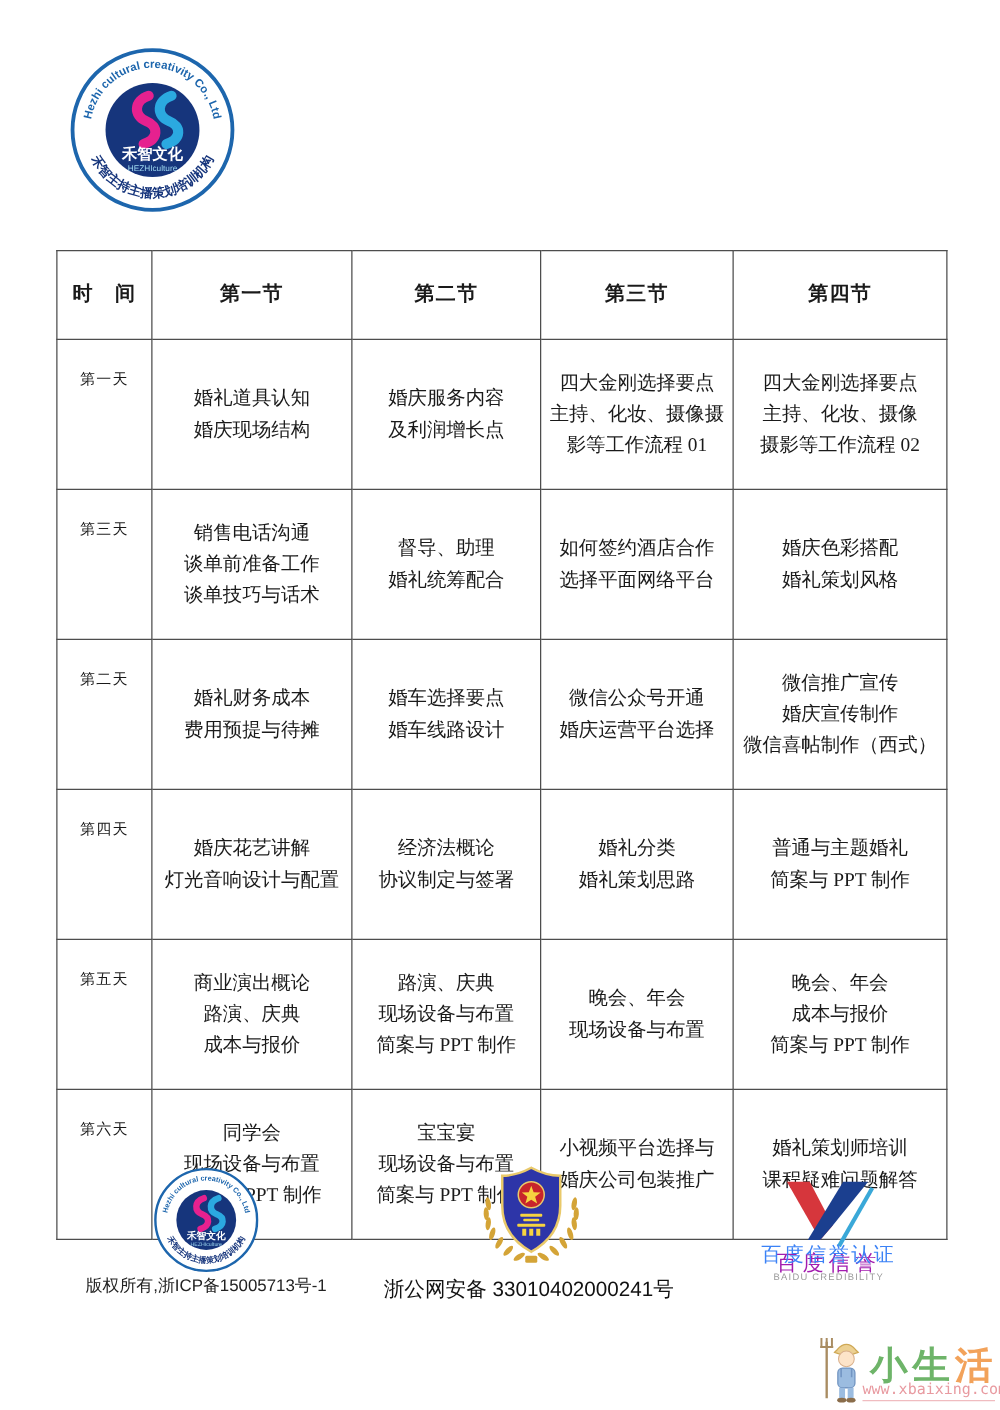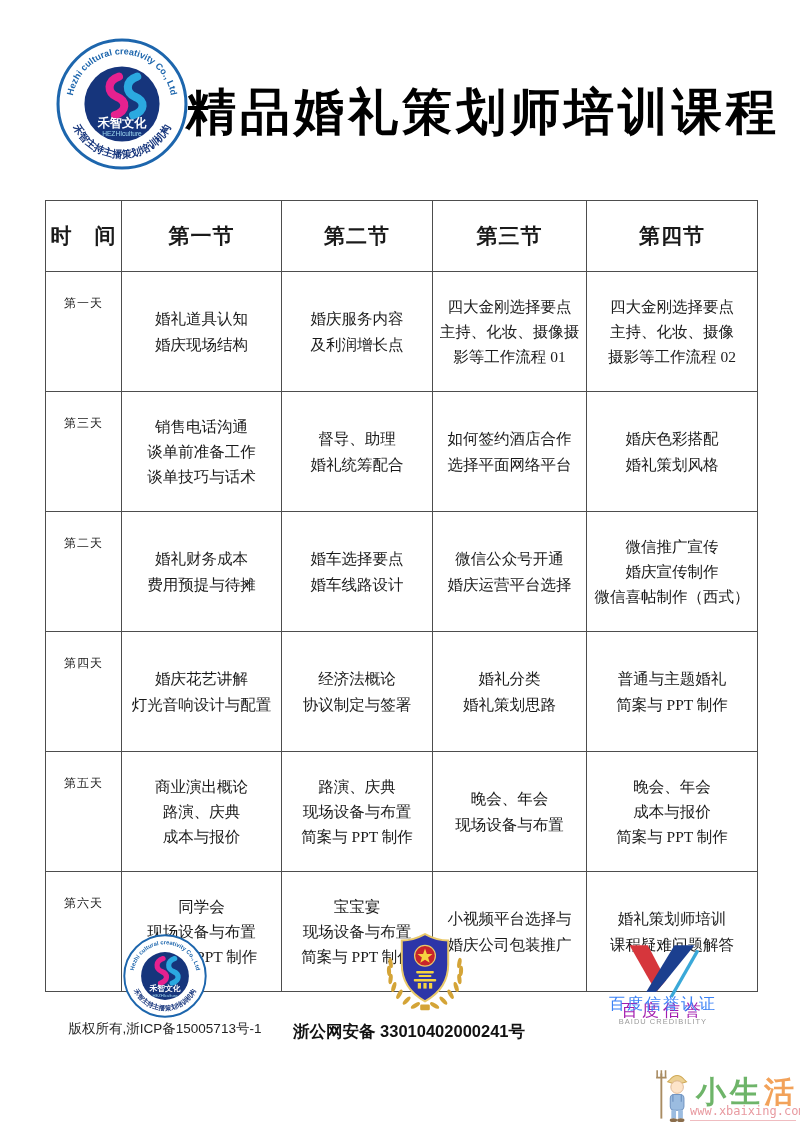--- a/index.html
+++ b/index.html
@@ -18,32 +18,32 @@
   
   #course-table{
     position:absolute;left:45px;top:200px;width:712px;
     border-collapse:collapse;table-layout:fixed;
   }
   #course-table th,#course-table td{
     border:1px solid #4d4d4d;text-align:center;vertical-align:middle;
     white-space:pre-line;line-height:1.62;padding:2px 4px;
     font-family:"Liberation Serif","DejaVu Serif",serif;
   }
-  #course-table th{height:66px;font-size:21px;font-weight:bold;letter-spacing:1px;}
+  #course-table th{height:66px;font-size:16px;font-weight:bold;letter-spacing:1px;}
   #course-table td{height:95px;font-size:15.5px;}
   #course-table td.day-cell{
     vertical-align:top;padding-top:22px;font-size:12px;letter-spacing:1px;
   }
   
   .footer-text{
     position:absolute;text-align:center;
     font-family:"Liberation Sans","DejaVu Sans",sans-serif;
   }
   #copyright-text{left:30px;top:1020px;width:270px;font-size:13.5px;color:#222;}
-  #police-text{left:284px;top:1021px;width:250px;font-size:16.5px;font-weight:bold;color:#111;}
+  #police-text{left:298px;top:1021px;width:250px;font-size:16.5px;font-weight:normal;color:#111;}
   #footer-hezhi-logo{position:absolute;left:123px;top:934px;width:84px;height:84px;}
   #police-badge{position:absolute;left:377px;top:925px;width:96px;height:92px;}
   #baidu-logo{position:absolute;left:624px;top:942px;width:76px;height:60px;}
   #baidu-name{left:593px;top:999px;width:140px;font-size:17px;letter-spacing:4px;color:#a21caf;}
   #baidu-en{left:593px;top:1017px;width:140px;font-size:7.5px;letter-spacing:1px;color:#9a9a9a;}
   #baidu-cert{left:588px;top:994px;width:150px;font-size:16px;letter-spacing:2px;color:#3b82f6;}
   
   #watermark{position:absolute;left:652px;top:1066px;width:146px;height:60px;}
   #wm-farmer{position:absolute;left:2px;top:2px;width:42px;height:55px;}
   .wm-char{
@@ -76,21 +76,20 @@
     </text>
     <text font-size="10" font-weight="bold" font-family="Liberation Sans, sans-serif" fill="#16357c">
       <textPath href="#arcBot1" startOffset="50%" text-anchor="middle">禾智主持主播策划培训机构</textPath>
     </text>
     <path d="M62,38 C50,42 50,54 60,58 C70,62 70,72 58,76" fill="none" stroke-width="8" stroke-linecap="round" stroke="#e6218f"></path>
     <path d="M80,38 C68,42 68,54 78,58 C88,62 88,72 76,76" fill="none" stroke-width="8" stroke-linecap="round" stroke="#2ba9e0"></path>
     <text x="65" y="88" text-anchor="middle" font-size="12" font-weight="bold" fill="#ffffff" font-family="Liberation Sans, sans-serif">禾智文化</text>
     <text x="65" y="97" text-anchor="middle" font-size="6.5" fill="#9fd8f0" font-family="Liberation Sans, sans-serif">HEZHIculture</text>
   </svg>
 
-  <div id="page-title">精品婚礼策划师培训课程</div>
 
   <table id="course-table">
     <colgroup>
       <col style="width:76px">
         <col style="width:160px">
         <col style="width:151px">
         <col style="width:154px">
         <col style="width:171px">
     </colgroup>
     <thead>

